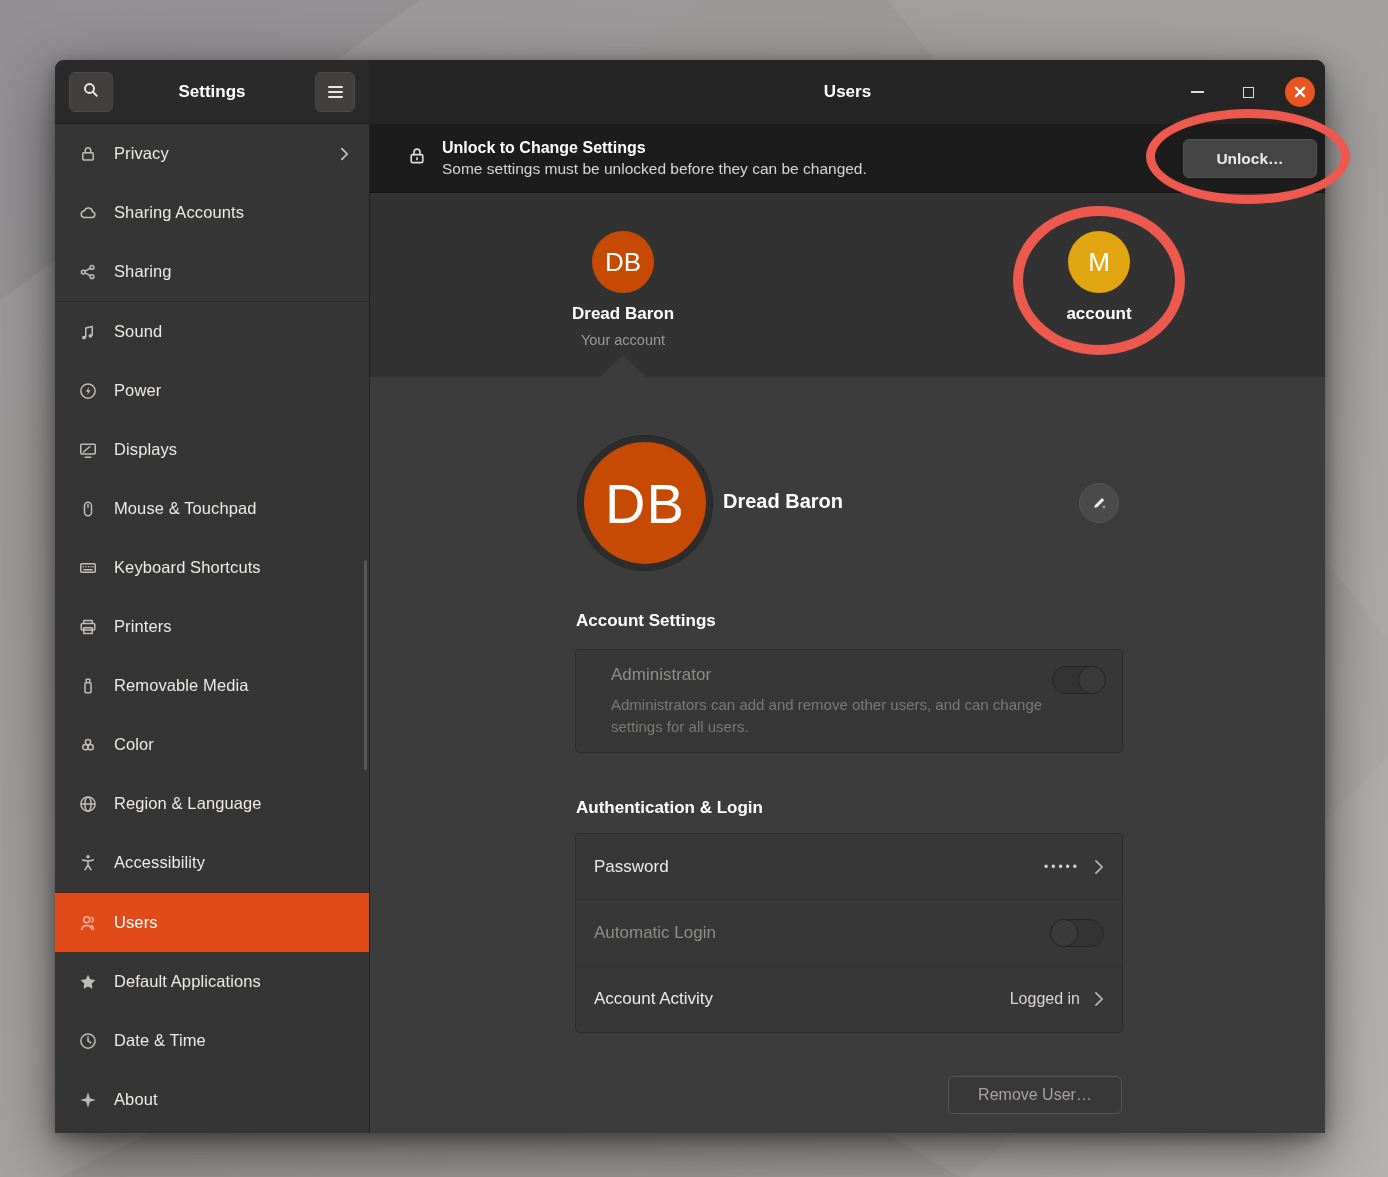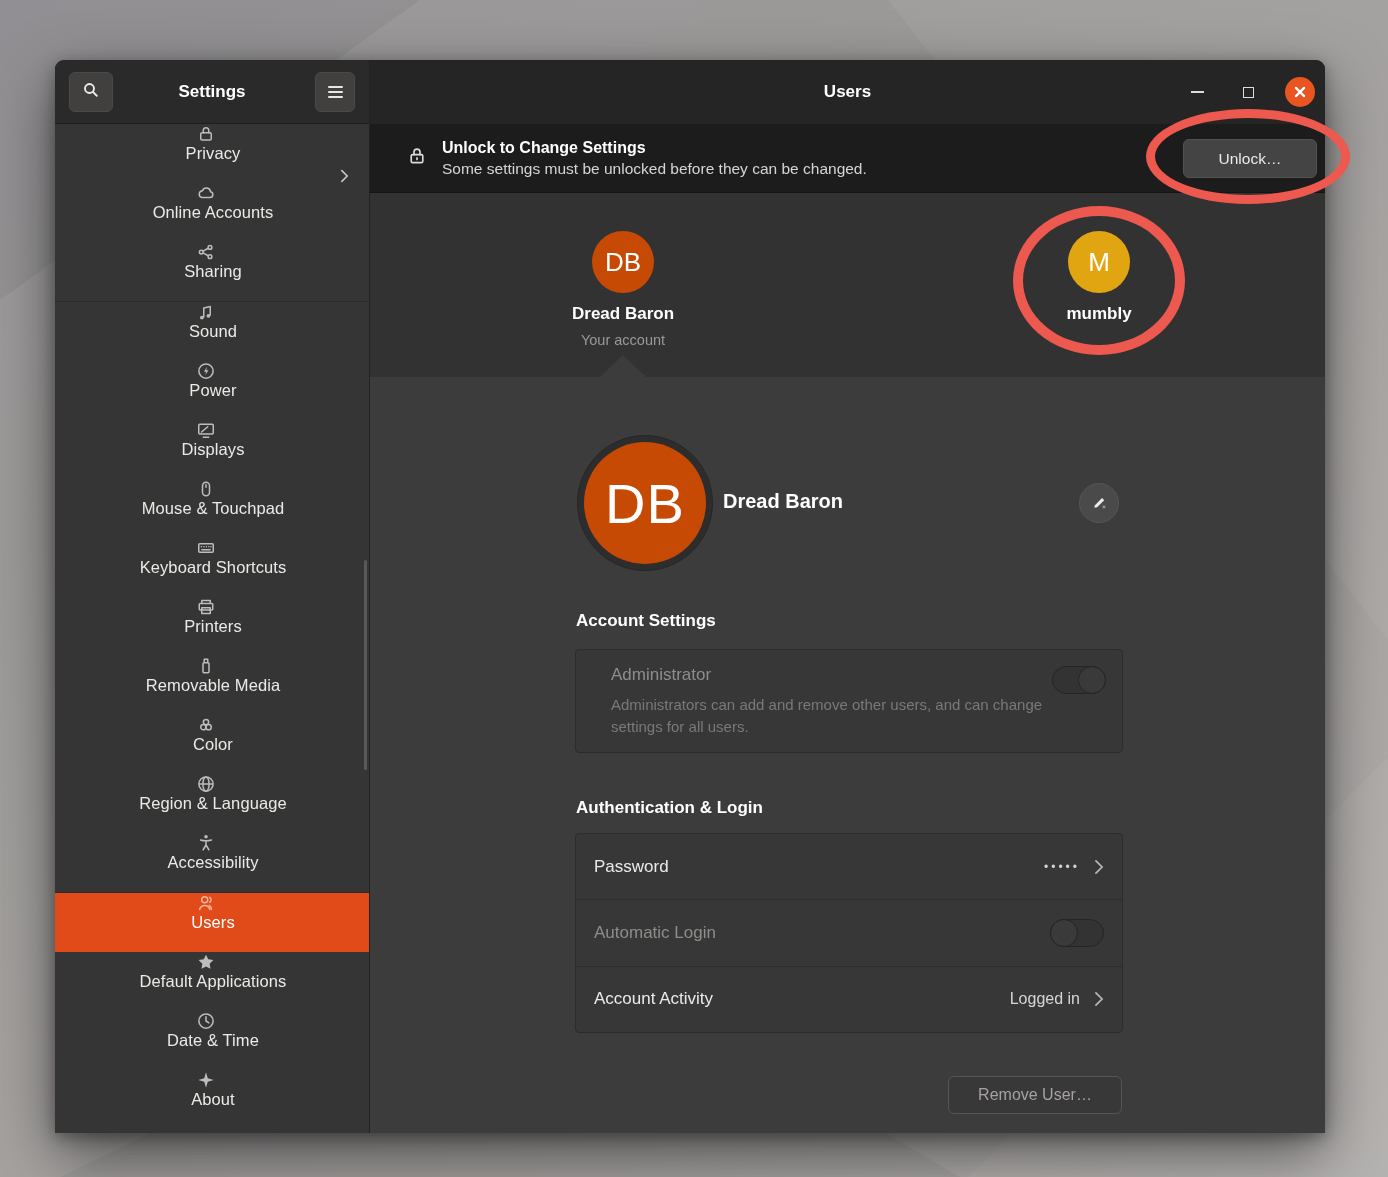--- a/index.html
+++ b/index.html
@@ -32,21 +32,21 @@
   .hdr-btn { width:44px; height:40px; background:#423f3f; border:1px solid #4c4949;
     border-radius:6px; display:flex; align-items:center; justify-content:center; cursor:pointer; }
   .hdr-btn.menu { width:40px; margin-left:auto; }
   .sidebar-title { position:absolute; left:0; right:0; text-align:center;
     color:#ffffff; font-size:17px; font-weight:bold; pointer-events:none; }
   .menu-glyph { display:flex; flex-direction:column; gap:3px; }
   .menu-glyph i { display:block; width:15px; height:2px; background:#e9e7e5; border-radius:1px; }
 
   .side-list { flex:1; padding-top:0; position:relative; overflow:hidden; }
   .side-item { height:59px; display:flex; align-items:center; padding:0 20px 0 22px;
-    color:#eceae6; font-size:16.5px; cursor:pointer;flex-direction:column; }
+    color:#eceae6; font-size:16.5px; cursor:pointer; }
   .side-item .icn { width:22px; height:20px; margin-right:15px; display:flex;
     align-items:center; justify-content:center; flex:0 0 auto; }
   .side-item .icn svg { stroke:#bfbdb9; }
   .side-item .lbl { flex:1; letter-spacing:.1px; }
   .side-item.selected { background:#e04b19; color:#ffffff; }
   .side-item.selected .icn svg { stroke:#f7b49a; }
   .icn svg .fillpart { fill:#bfbdb9; }
   .side-sep { height:1px; background:#2d2c2c; }
   .chev-side { margin-left:auto; display:flex; }
   .scroll-thumb { position:absolute; right:2px; top:436px; width:3px; height:210px;
@@ -68,21 +68,21 @@
     display:flex; align-items:center; justify-content:center; }
 
   
   .banner { height:69px; background:#1d1c1c; border-bottom:1px solid #161515;
     display:flex; align-items:center; padding:0 18px 0 36px; flex:0 0 auto; position:relative; }
   .banner-texts { margin-left:14px; }
   .banner-title { color:#ffffff; font-size:16px; font-weight:bold; line-height:21px; }
   .banner-sub { color:#d7d5d3; font-size:15.5px; line-height:21px; }
   .unlock-btn { position:absolute; right:8px; top:15px; width:134px; height:39px;
     background:#454444; border:1px solid #525151; border-radius:6px; color:#eceae8;
-    font-size:15.5px; font-family:inherit; cursor:pointer; }
+    font-size:15.5px; font-family:inherit; cursor:pointer;font-weight:bold; }
 
   
   .carousel { height:184px; background:#333232; position:relative; flex:0 0 auto; }
   .user-chip { position:absolute; width:150px; text-align:center; cursor:pointer; }
   .chip-current { left:178px; top:38px; }
   .chip-other { left:654px; top:38px; }
   .avatar-sm { width:62px; height:62px; border-radius:50%; margin:0 auto;
     display:flex; align-items:center; justify-content:center;
     color:#ffffff; font-size:26px; font-weight:500; }
   .user-chip .uname { margin-top:11px; color:#ffffff; font-size:17px; font-weight:bold; }
@@ -187,21 +187,21 @@
               </svg>
           </span>
         </div>
 
         <div class="side-item">
           <span class="icn">
             <svg width="20" height="20" viewBox="0 0 16 16" fill="none" stroke-width="1.2" stroke-linejoin="round">
                 <path d="M4.6 11.6h6.6a2.3 2.3 0 0 0 .4-4.56A3.3 3.3 0 0 0 5.2 6.2a2.75 2.75 0 0 0-.6 5.4z"></path>
               </svg>
           </span>
-          <span class="lbl">Online Accounts</span>
+          <span class="lbl">Sharing Accounts</span>
         </div>
 
         <div class="side-item">
           <span class="icn">
             <svg width="20" height="20" viewBox="0 0 16 16" fill="none" stroke-width="1.2">
                 <circle cx="4.2" cy="8" r="1.5"></circle>
                 <circle cx="11.2" cy="4.3" r="1.5"></circle>
                 <circle cx="11.2" cy="11.7" r="1.5"></circle>
                 <path d="M5.6 7.3l4.2-2.3M5.6 8.7l4.2 2.3"></path>
               </svg>
@@ -400,21 +400,21 @@
           <div class="avatar-sm" style="background:#c64a03;">
             <span>DB</span>
           </div>
           <div class="uname">Dread Baron</div>
           <div class="usub">Your account</div>
         </div>
         <div class="user-chip chip-other">
           <div class="avatar-sm" style="background:#e2a512;">
             <span>M</span>
           </div>
-          <div class="uname">mumbly</div>
+          <div class="uname">account</div>
         </div>
         <div class="notch"></div>
       </div>
 
       <div class="content">
 
         <div class="avatar-ring">
           <div class="avatar-big" style="background:#c64a03;">
             <span>DB</span>
           </div>

